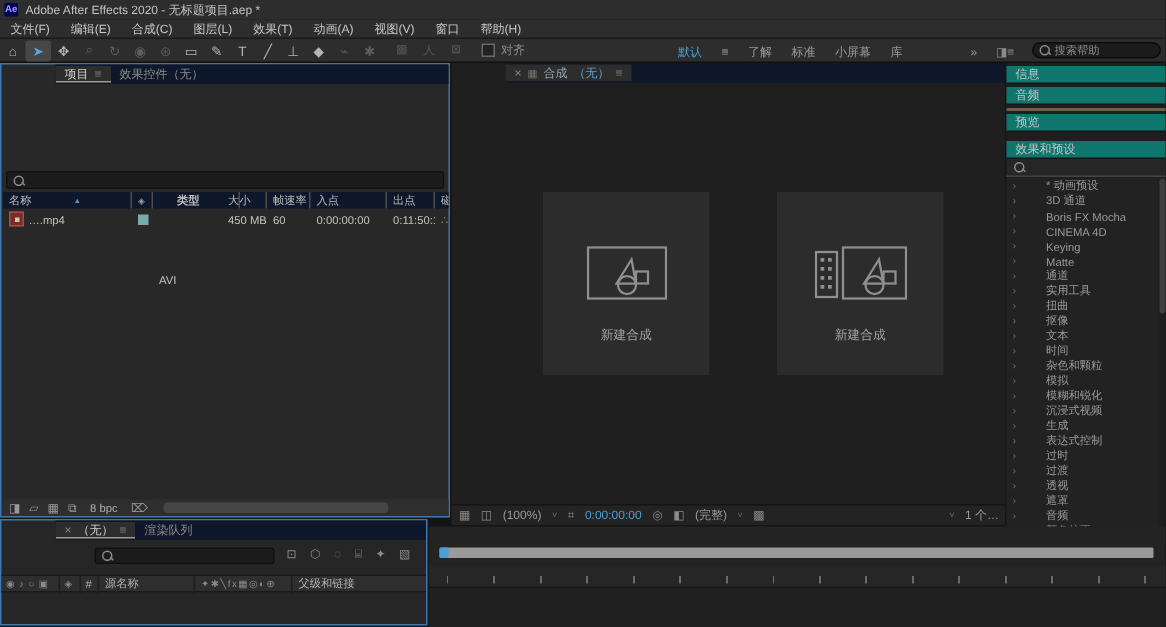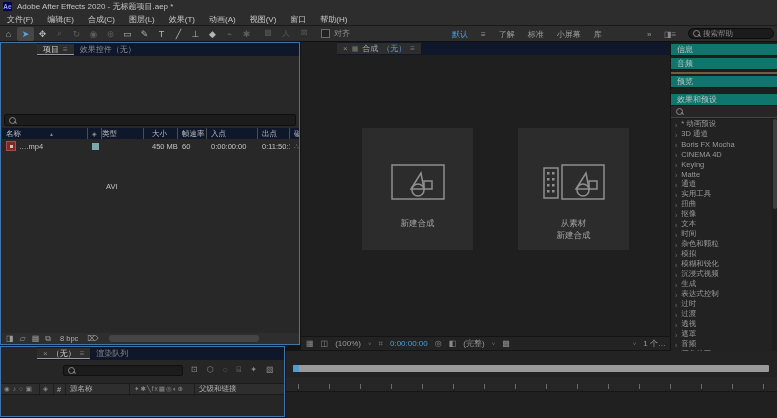--- a/index.html
+++ b/index.html
@@ -66,21 +66,21 @@
   .dd{color:#6f6f6f;font-size:6px;}
   #comp-timecode{color:#4b9fd5;}
   
   #sidebar{left:671px;top:42px;width:106px;height:320px;background:#1e1e1e;}
   .side-hdr{position:absolute;left:0;width:106px;height:12px;background:#0f766e;color:#c4c4c4;
     font-size:8px;display:flex;align-items:center;padding-left:6px;box-sizing:border-box;border-bottom:1px solid #151515;}
   #side-divider{position:absolute;left:0;top:30px;width:106px;height:2px;background:#6e5e48;}
   #fx-search{position:absolute;left:0;top:64px;width:106px;height:12px;background:#262626;
     border-bottom:1px solid #444;display:flex;align-items:center;padding-left:5px;box-sizing:border-box;}
   #fx-list{position:absolute;left:0;top:77px;width:101px;height:243px;overflow:hidden;background:#222222;}
-  .fx-item{height:10px;display:flex;align-items:flex-end;font-size:7.5px;color:#9a9a9a;gap:4px;
+  .fx-item{height:10px;display:flex;align-items:center;font-size:7.5px;color:#9a9a9a;gap:20px;
     padding-left:4px;white-space:nowrap;}
   .fx-item .chev{color:#6f6f6f;font-size:7px;}
   #fx-scrollbar{position:absolute;right:0;top:77px;width:4px;height:90px;background:#3f3f3f;border-radius:2px;}
   
   #bl{left:0;top:346px;width:285px;height:71px;background:#262626;border:1px solid #3f77ad;box-sizing:border-box;}
   #tl-search{position:absolute;left:62px;top:18px;width:120px;height:11px;background:#1c1c1c;
     border:1px solid #101010;border-radius:2px;display:flex;align-items:center;padding-left:4px;box-sizing:border-box;}
   #tl-icons{position:absolute;left:190px;top:18px;display:flex;gap:9px;color:#8a8a8a;font-size:8px;}
   #tl-header{position:absolute;left:0px;top:36px;width:283px;height:12px;background:#2e2e2e;
     border-top:1px solid #1a1a1a;border-bottom:1px solid #1a1a1a;font-size:7.5px;color:#b0b0b0;box-sizing:border-box;}
@@ -175,21 +175,21 @@
   </div>
 
   <div id="proj-header">
     <div class="ph-cell" style="left:0;width:86px;">
       <span>名称</span>
       <span style="color:#5a8fbf;font-size:5px;margin-left:28px;">▲</span>
     </div>
     <div class="ph-cell" style="left:86px;width:14px;">
       <span style="font-size:6px;color:#9a9a9a;">◈</span>
     </div>
-    <div class="ph-cell" style="left:96px;width:46px;">类型</div>
+    <div class="ph-cell" style="left:112px;width:46px;font-weight:bold;">类型</div>
     <div class="ph-cell" style="left:146px;width:30px;">大小</div>
     <div class="ph-cell" style="left:176px;width:29px;">帧速率</div>
     <div class="ph-cell" style="left:205px;width:51px;">入点</div>
     <div class="ph-cell" style="left:256px;width:32px;">出点</div>
     <div class="ph-cell" style="left:288px;width:9px;border-right:none;">磁带名称</div>
   </div>
 
   <div id="proj-row">
     <div class="pr-cell" style="left:0;width:86px;">
       <span id="file-icon">
@@ -251,21 +251,20 @@
         <rect x="4" y="20" width="2.5" height="2.5"></rect>
           <rect x="9" y="20" width="2.5" height="2.5"></rect>
         <rect x="4" y="26" width="2.5" height="2.5"></rect>
           <rect x="9" y="26" width="2.5" height="2.5"></rect>
       </g>
       <rect x="19" y="1" width="42" height="34" fill="none" stroke="#8f8f8f" stroke-width="1.5"></rect>
       <path d="M33 25 L43 9 L46 25 Z" fill="none" stroke="#8f8f8f" stroke-width="1.5"></path>
       <circle cx="40" cy="26" r="6" fill="none" stroke="#8f8f8f" stroke-width="1.5"></circle>
       <rect x="46" y="17" width="8" height="8" fill="none" stroke="#8f8f8f" stroke-width="1.5"></rect>
     </svg>
-    <div>从素材</div>
     <div>新建合成</div>
   </div>
 
   <div id="comp-toolbar">
     <span class="cticon">▦</span>
     <span class="cticon">◫</span>
     <span>(100%)</span>
     <span class="dd">˅</span>
     <span class="cticon">⌗</span>
     <span id="comp-timecode">0:00:00:00</span>

